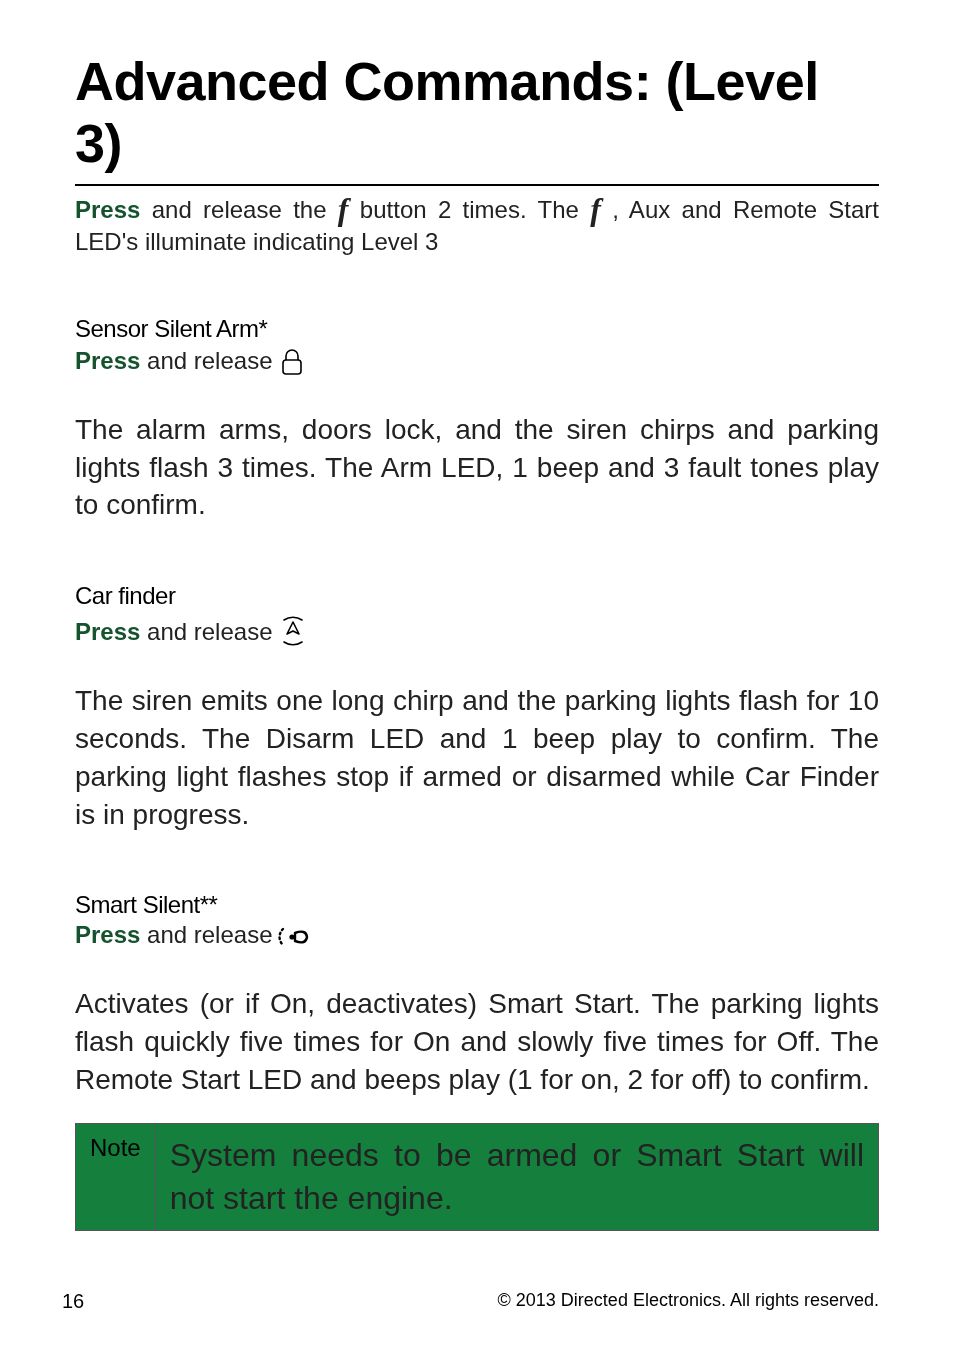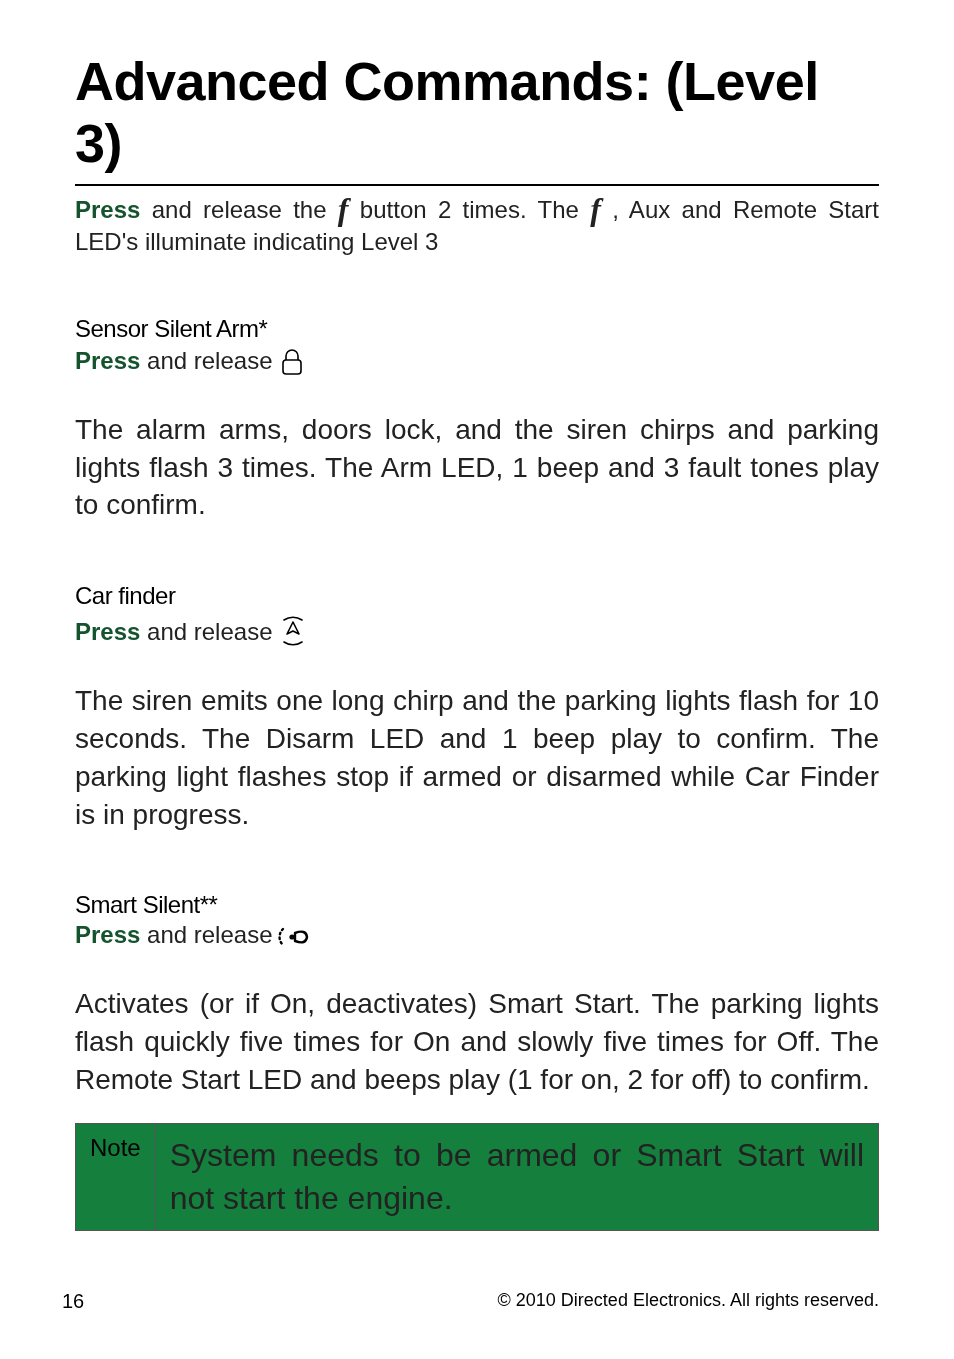--- a/index.html
+++ b/index.html
@@ -157,14 +157,14 @@
   <p class="body-text">Activates (or if On, deactivates) Smart Start. The parking lights flash quickly five times for On and slowly five times for Off. The Remote Start LED and beeps play (1 for on, 2 for off) to confirm.</p>
 
   <div class="note-box">
     <div class="note-label">Note</div>
     <div class="note-body">System needs to be armed or Smart Start will not start the engine.</div>
   </div>
 </div>
 
 <div class="footer">
   <span class="page-num">16</span>
-  <span class="copyright">© 2010 Directed Electronics. All rights reserved.</span>
+  <span class="copyright">© 2013 Directed Electronics. All rights reserved.</span>
 </div>
 
 </body></html>

